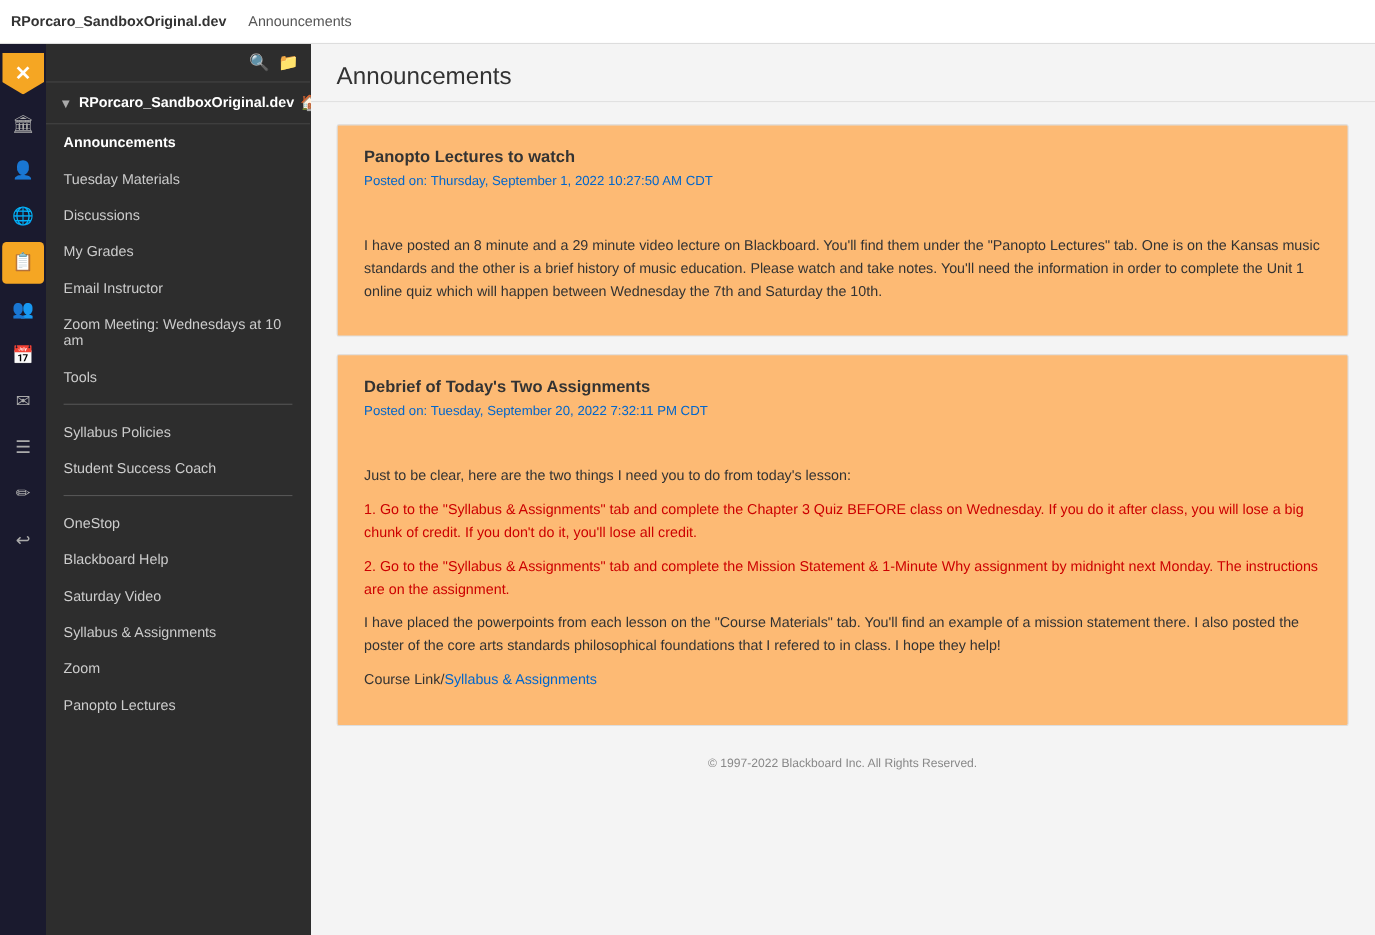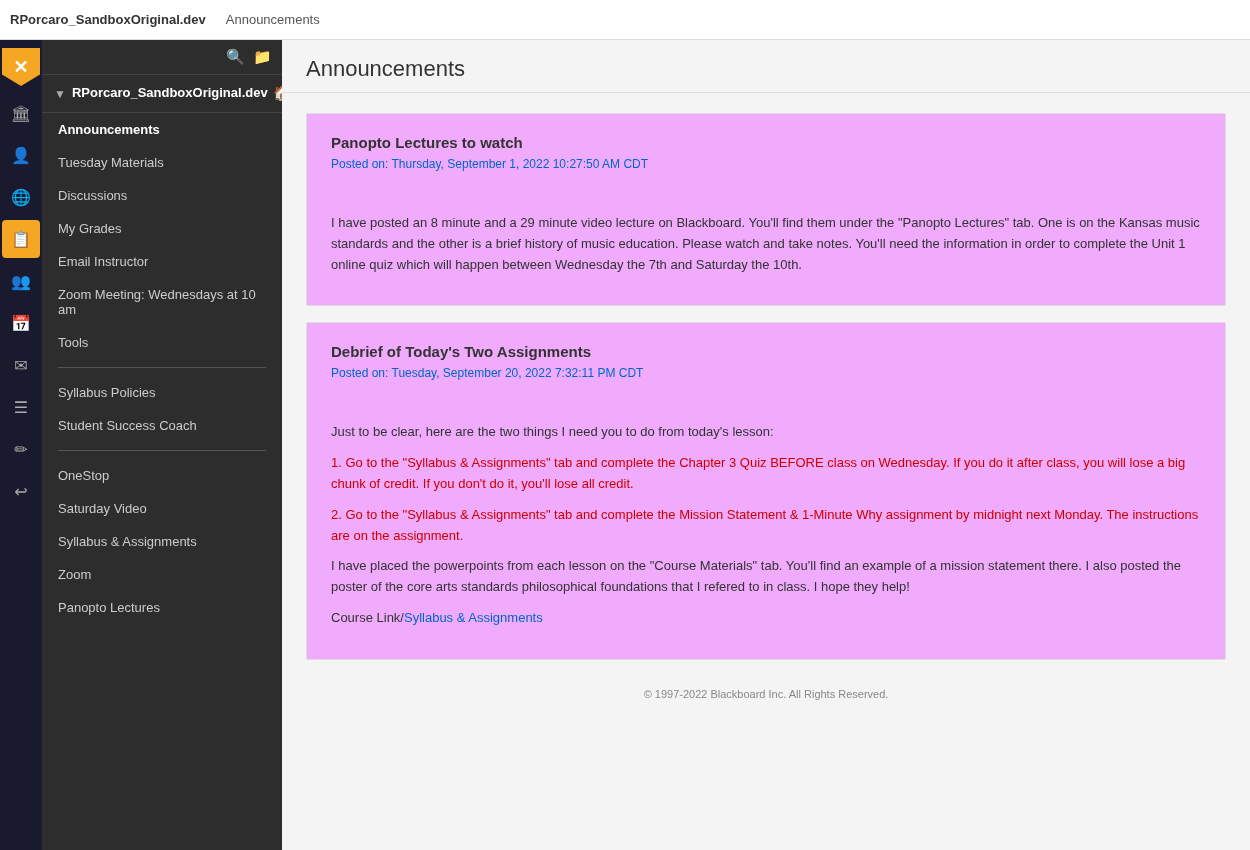--- a/index.html
+++ b/index.html
@@ -144,21 +144,21 @@
     }
     .content-body {
       flex: 1;
       overflow-y: auto;
       padding: 20px 24px;
       background: #f4f4f4;
     }
 
     
     .announcement-card {
-      background: #f0abfc;
+      background: #fdba74;
       border: 1px solid #ddd;
       border-radius: 2px;
       padding: 20px 24px;
       margin-bottom: 16px;
     }
     .announcement-title {
       font-size: 15px;
       font-weight: bold;
       color: #333;
       margin-bottom: 6px;
@@ -234,20 +234,21 @@
     <a class="sidebar-nav-item">Tools</a>
 
     <hr class="sidebar-divider">
 
     <a class="sidebar-nav-item">Syllabus Policies</a>
     <a class="sidebar-nav-item">Student Success Coach</a>
 
     <hr class="sidebar-divider">
 
     <a class="sidebar-nav-item">OneStop</a>
+    <a class="sidebar-nav-item">Blackboard Help</a>
     <a class="sidebar-nav-item">Saturday Video</a>
     <a class="sidebar-nav-item">Syllabus &amp; Assignments</a>
     <a class="sidebar-nav-item">Zoom</a>
     <a class="sidebar-nav-item">Panopto Lectures</a>
   </div>
 
   <div class="content-area">
     <div class="content-header">
       <h1>Announcements</h1>
     </div>

